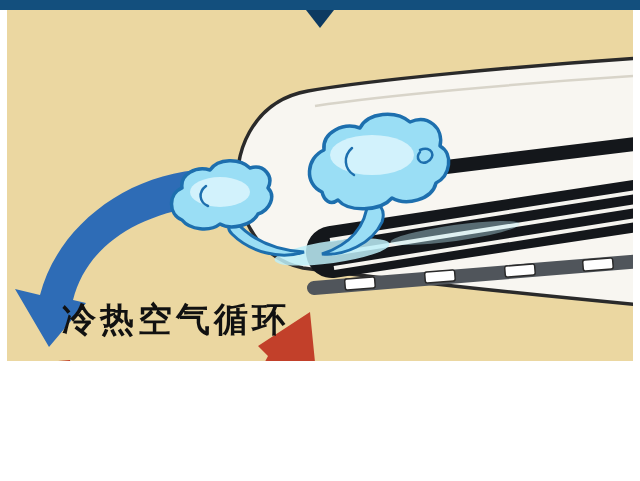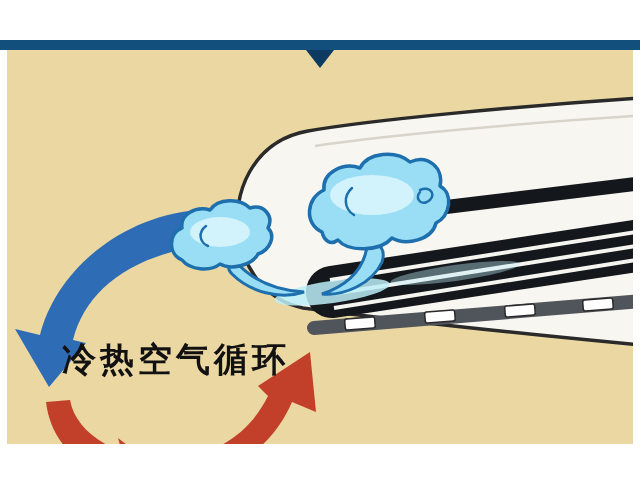--- a/index.html
+++ b/index.html
@@ -11,24 +11,23 @@
     --air-puff:#9adef5;
     --air-puff-outline:#1d6fae;
     --unit-body:#f8f6f1;
     --unit-outline:#2a2a2a;
     --vent-dark:#14171b;
     --caption-color:#111111;
   }
   html,body{margin:0;padding:0;background:#ffffff;}
   .stage{
     position:relative;
-    width:640px;height:404px;
+    width:640px;height:361px;
     overflow:hidden;
     font-family:"DejaVu Sans",sans-serif;
-    margin-top:40px;
   }
   .caption-text{
     font-family:"DejaVu Sans",sans-serif;
     font-weight:bold;
     font-size:34px;
     letter-spacing:4px;
     fill:var(--caption-color,#111);
   }
 </style>
 </head>

